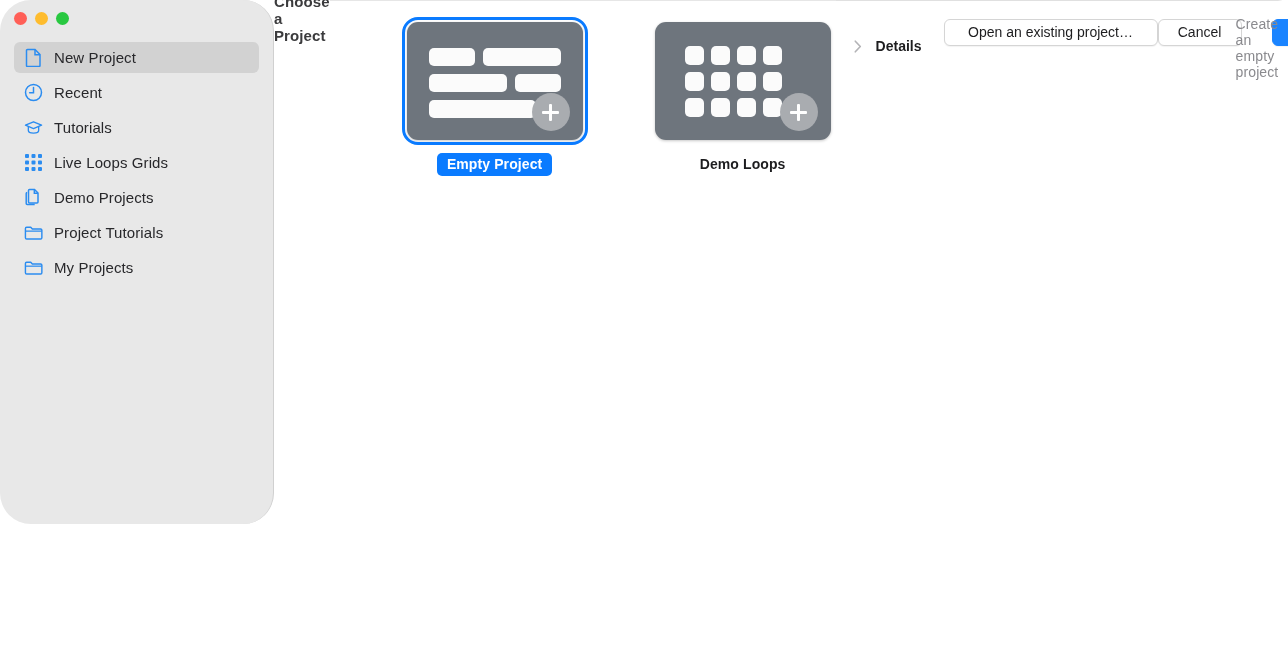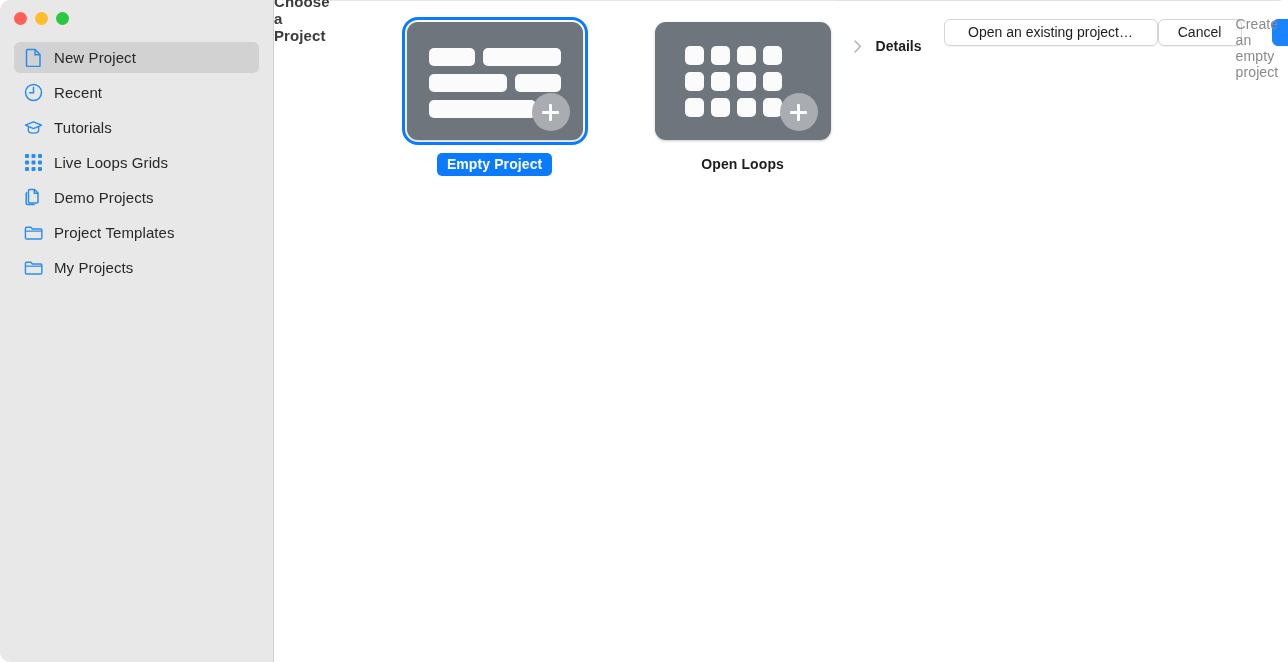--- a/index.html
+++ b/index.html
@@ -16,25 +16,26 @@
     width: 1288px; height: 662px;
     display: flex;
     background: #ffffff;
     border-radius: 10px;
     overflow: hidden;
   }
 
   
   .sidebar {
     width: 274px;
-    height: 662px;
+    height: 524px;
     background: #e8e8e8;
     border-right: 1px solid #d0d0d0;
     flex: 0 0 274px;
     position: relative;
+    border-radius: 31px;
   }
   .traffic-lights {
     display: flex;
     gap: 8px;
     padding: 12px 0 0 14px;
     height: 34px;
     align-items: flex-start;
   }
   .light { width: 13px; height: 13px; border-radius: 50%; display: block; }
   .light.red    { background: #ff5f57; }
@@ -322,21 +323,21 @@
         <span class="label">Demo Projects</span>
       </div>
 
       <div class="side-item">
         <span class="side-icon">
           <svg width="20" height="17" viewBox="0 0 20 17">
               <path d="M1.5 4.2a1.3 1.3 0 0 1 1.3-1.3h4.3l1.7 1.9h8.7A1.3 1.3 0 0 1 18.8 6v8a1.3 1.3 0 0 1-1.3 1.3H2.8A1.3 1.3 0 0 1 1.5 14z" fill="none" stroke="#2b8cf0" stroke-width="1.5" stroke-linejoin="round"></path>
               <path d="M1.7 7.1h17" fill="none" stroke="#2b8cf0" stroke-width="1.3"></path>
             </svg>
         </span>
-        <span class="label">Project Templates</span>
+        <span class="label">Project Tutorials</span>
       </div>
 
       <div class="side-item">
         <span class="side-icon">
           <svg width="20" height="17" viewBox="0 0 20 17">
               <path d="M1.5 4.2a1.3 1.3 0 0 1 1.3-1.3h4.3l1.7 1.9h8.7A1.3 1.3 0 0 1 18.8 6v8a1.3 1.3 0 0 1-1.3 1.3H2.8A1.3 1.3 0 0 1 1.5 14z" fill="none" stroke="#2b8cf0" stroke-width="1.5" stroke-linejoin="round"></path>
               <path d="M1.7 7.1h17" fill="none" stroke="#2b8cf0" stroke-width="1.3"></path>
             </svg>
         </span>
         <span class="label">My Projects</span>
@@ -385,21 +386,21 @@
               <span class="cell"></span>
               <span class="cell"></span>
               <span class="cell"></span>
               <span class="cell"></span>
               <span class="cell"></span>
               <span class="cell"></span>
               <span class="cell"></span>
             </div>
             <span class="plus-badge"></span>
           </div>
-          <div class="tile-caption">Open Loops</div>
+          <div class="tile-caption">Demo Loops</div>
         </div>
 
       </div>
     </div>
 
     <div class="details-bar">
       <div class="details-toggle">
         <span>
           <svg class="chev" viewBox="0 0 8 13">
               <path d="M1.3 1.2 6.3 6.5l-5 5.3" fill="none" stroke="#b3b3b6" stroke-width="1.6" stroke-linecap="round" stroke-linejoin="round"></path>

